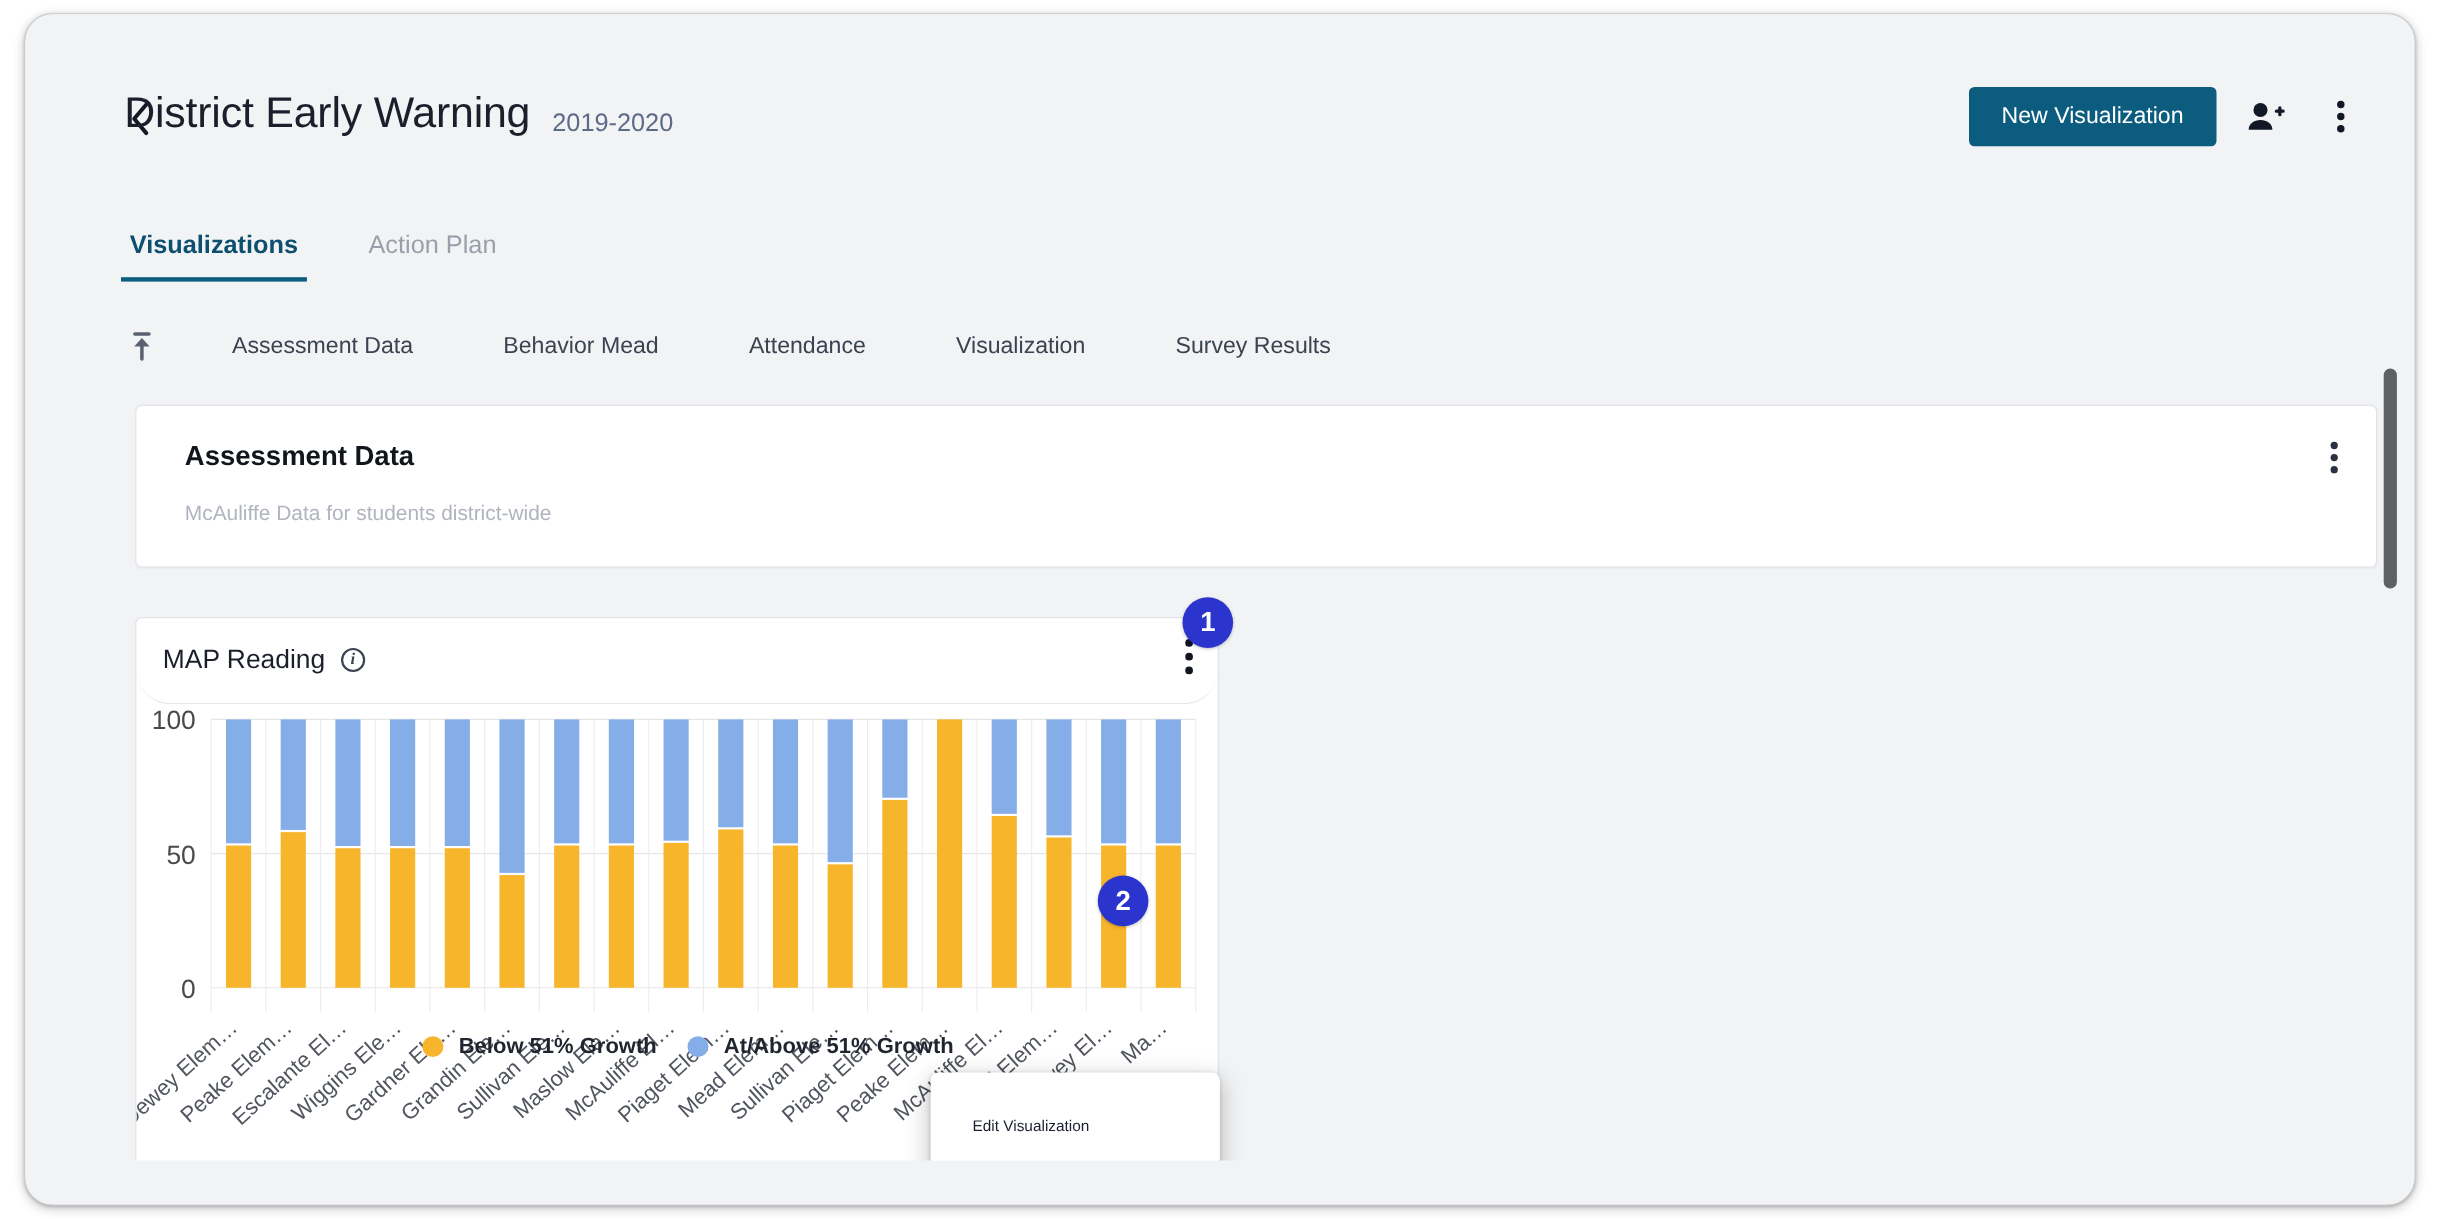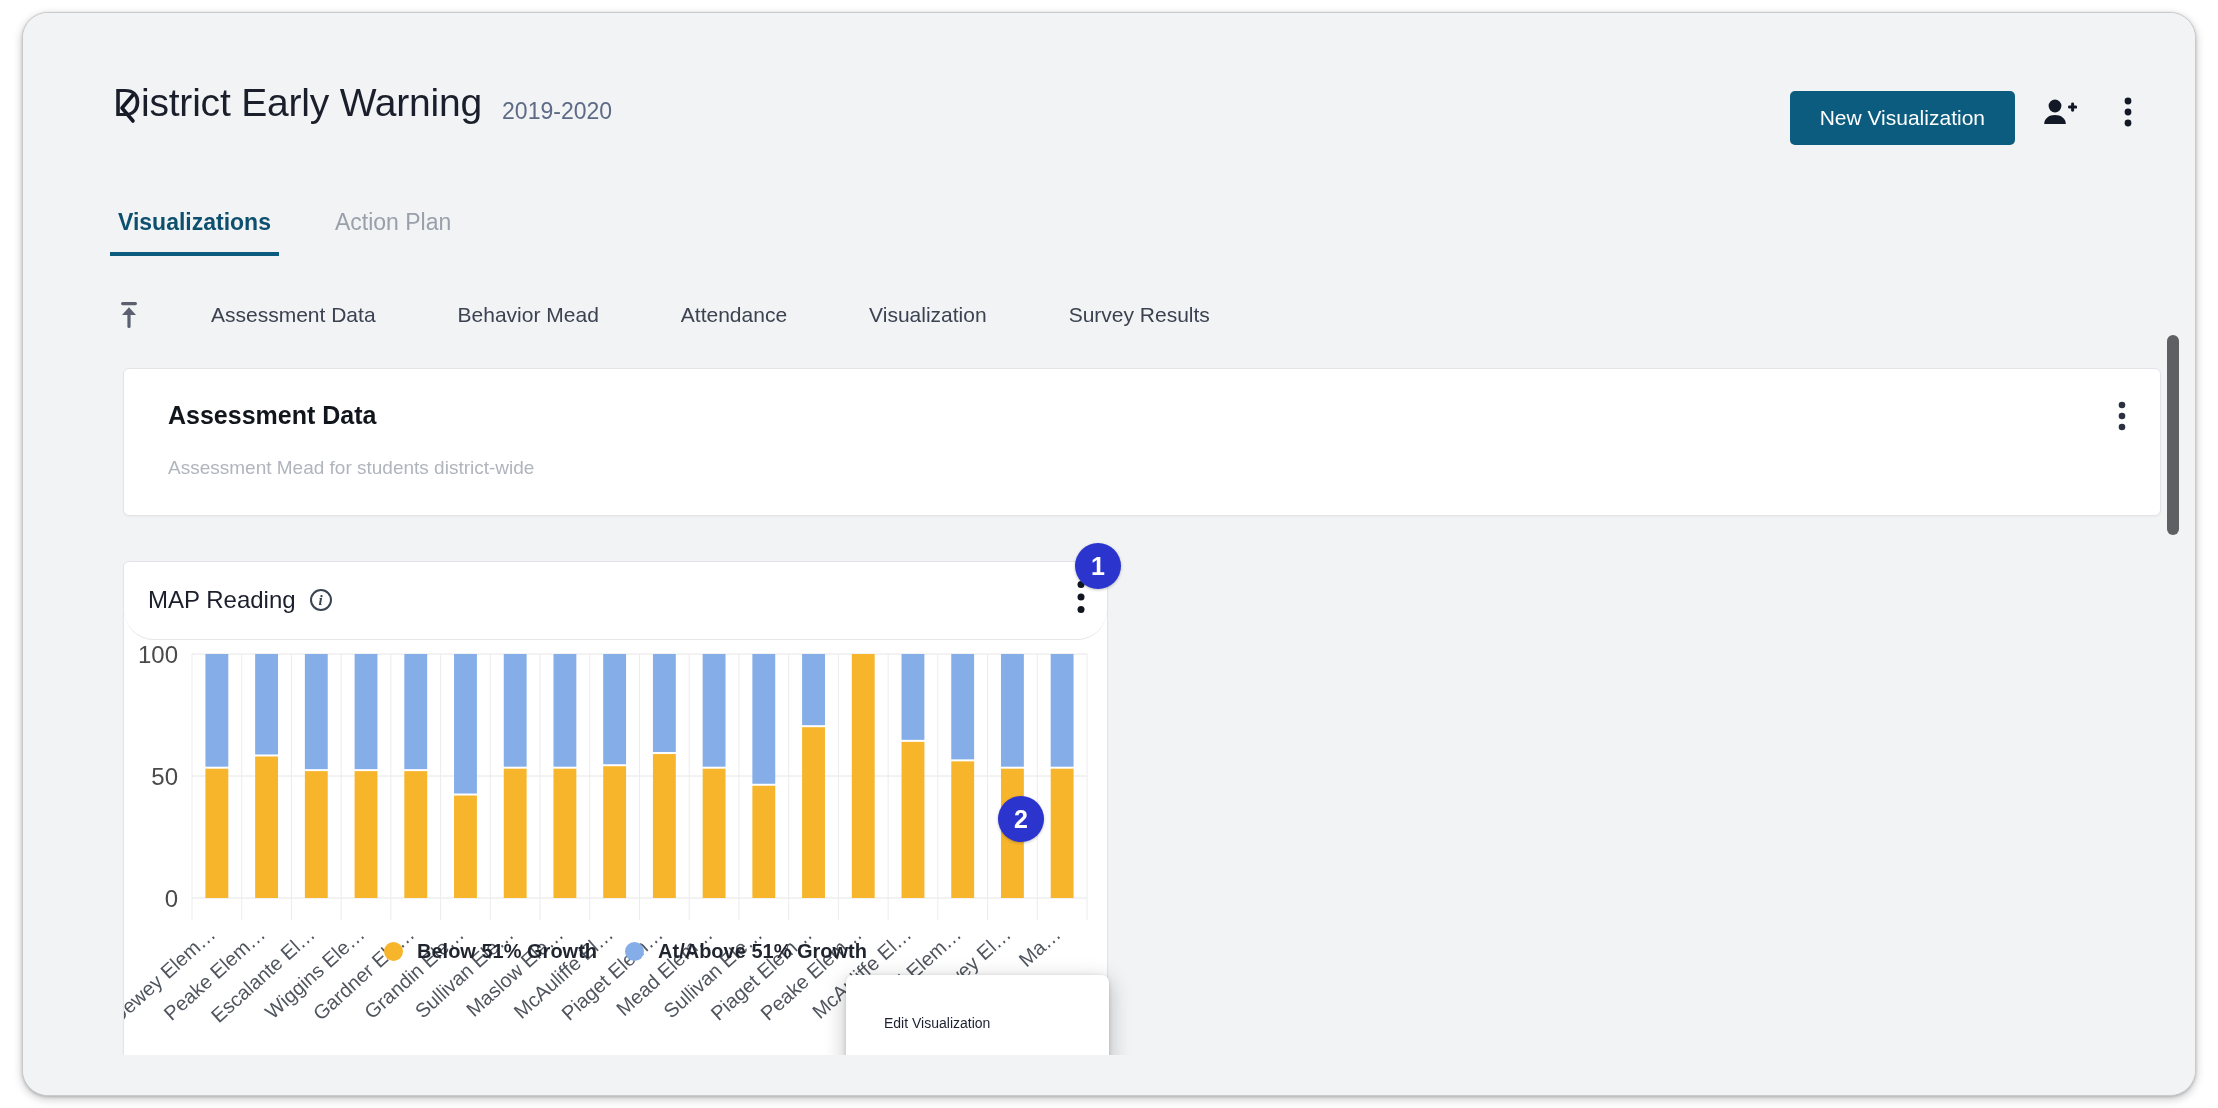--- a/index.html
+++ b/index.html
@@ -88,21 +88,20 @@
     background: #0b5c7f;
     color: #ffffff;
     border: none;
     border-radius: 5px;
     height: 54px;
     padding: 0 30px;
     font-size: 21px;
     font-family: "Liberation Sans", sans-serif;
     cursor: pointer;
     white-space: nowrap;
-    margin-top: 12px;
   }
   .icon-btn {
     width: 46px;
     height: 46px;
     display: flex;
     align-items: center;
     justify-content: center;
     cursor: pointer;
     background: transparent;
     border: none;
@@ -410,21 +409,21 @@
     <div class="subnav-item">Behavior Mead</div>
     <div class="subnav-item">Attendance</div>
     <div class="subnav-item">Visualization</div>
     <div class="subnav-item">Survey Results</div>
   </div>
 
   <div class="content-area">
 
     <div class="card card-section">
       <div class="section-title">Assessment Data</div>
-      <div class="section-desc">Assessment Mead for students district-wide</div>
+      <div class="section-desc">McAuliffe Data for students district-wide</div>
       <div class="section-kebab">
         <svg class="kebab-dots" width="8" height="30" viewBox="0 0 8 30" aria-hidden="true">
           <circle cx="4" cy="4" r="3.3" fill="#2b3140"></circle>
           <circle cx="4" cy="15" r="3.3" fill="#2b3140"></circle>
           <circle cx="4" cy="26" r="3.3" fill="#2b3140"></circle>
         </svg>
       </div>
     </div>
 
     <div class="card card-chart">

